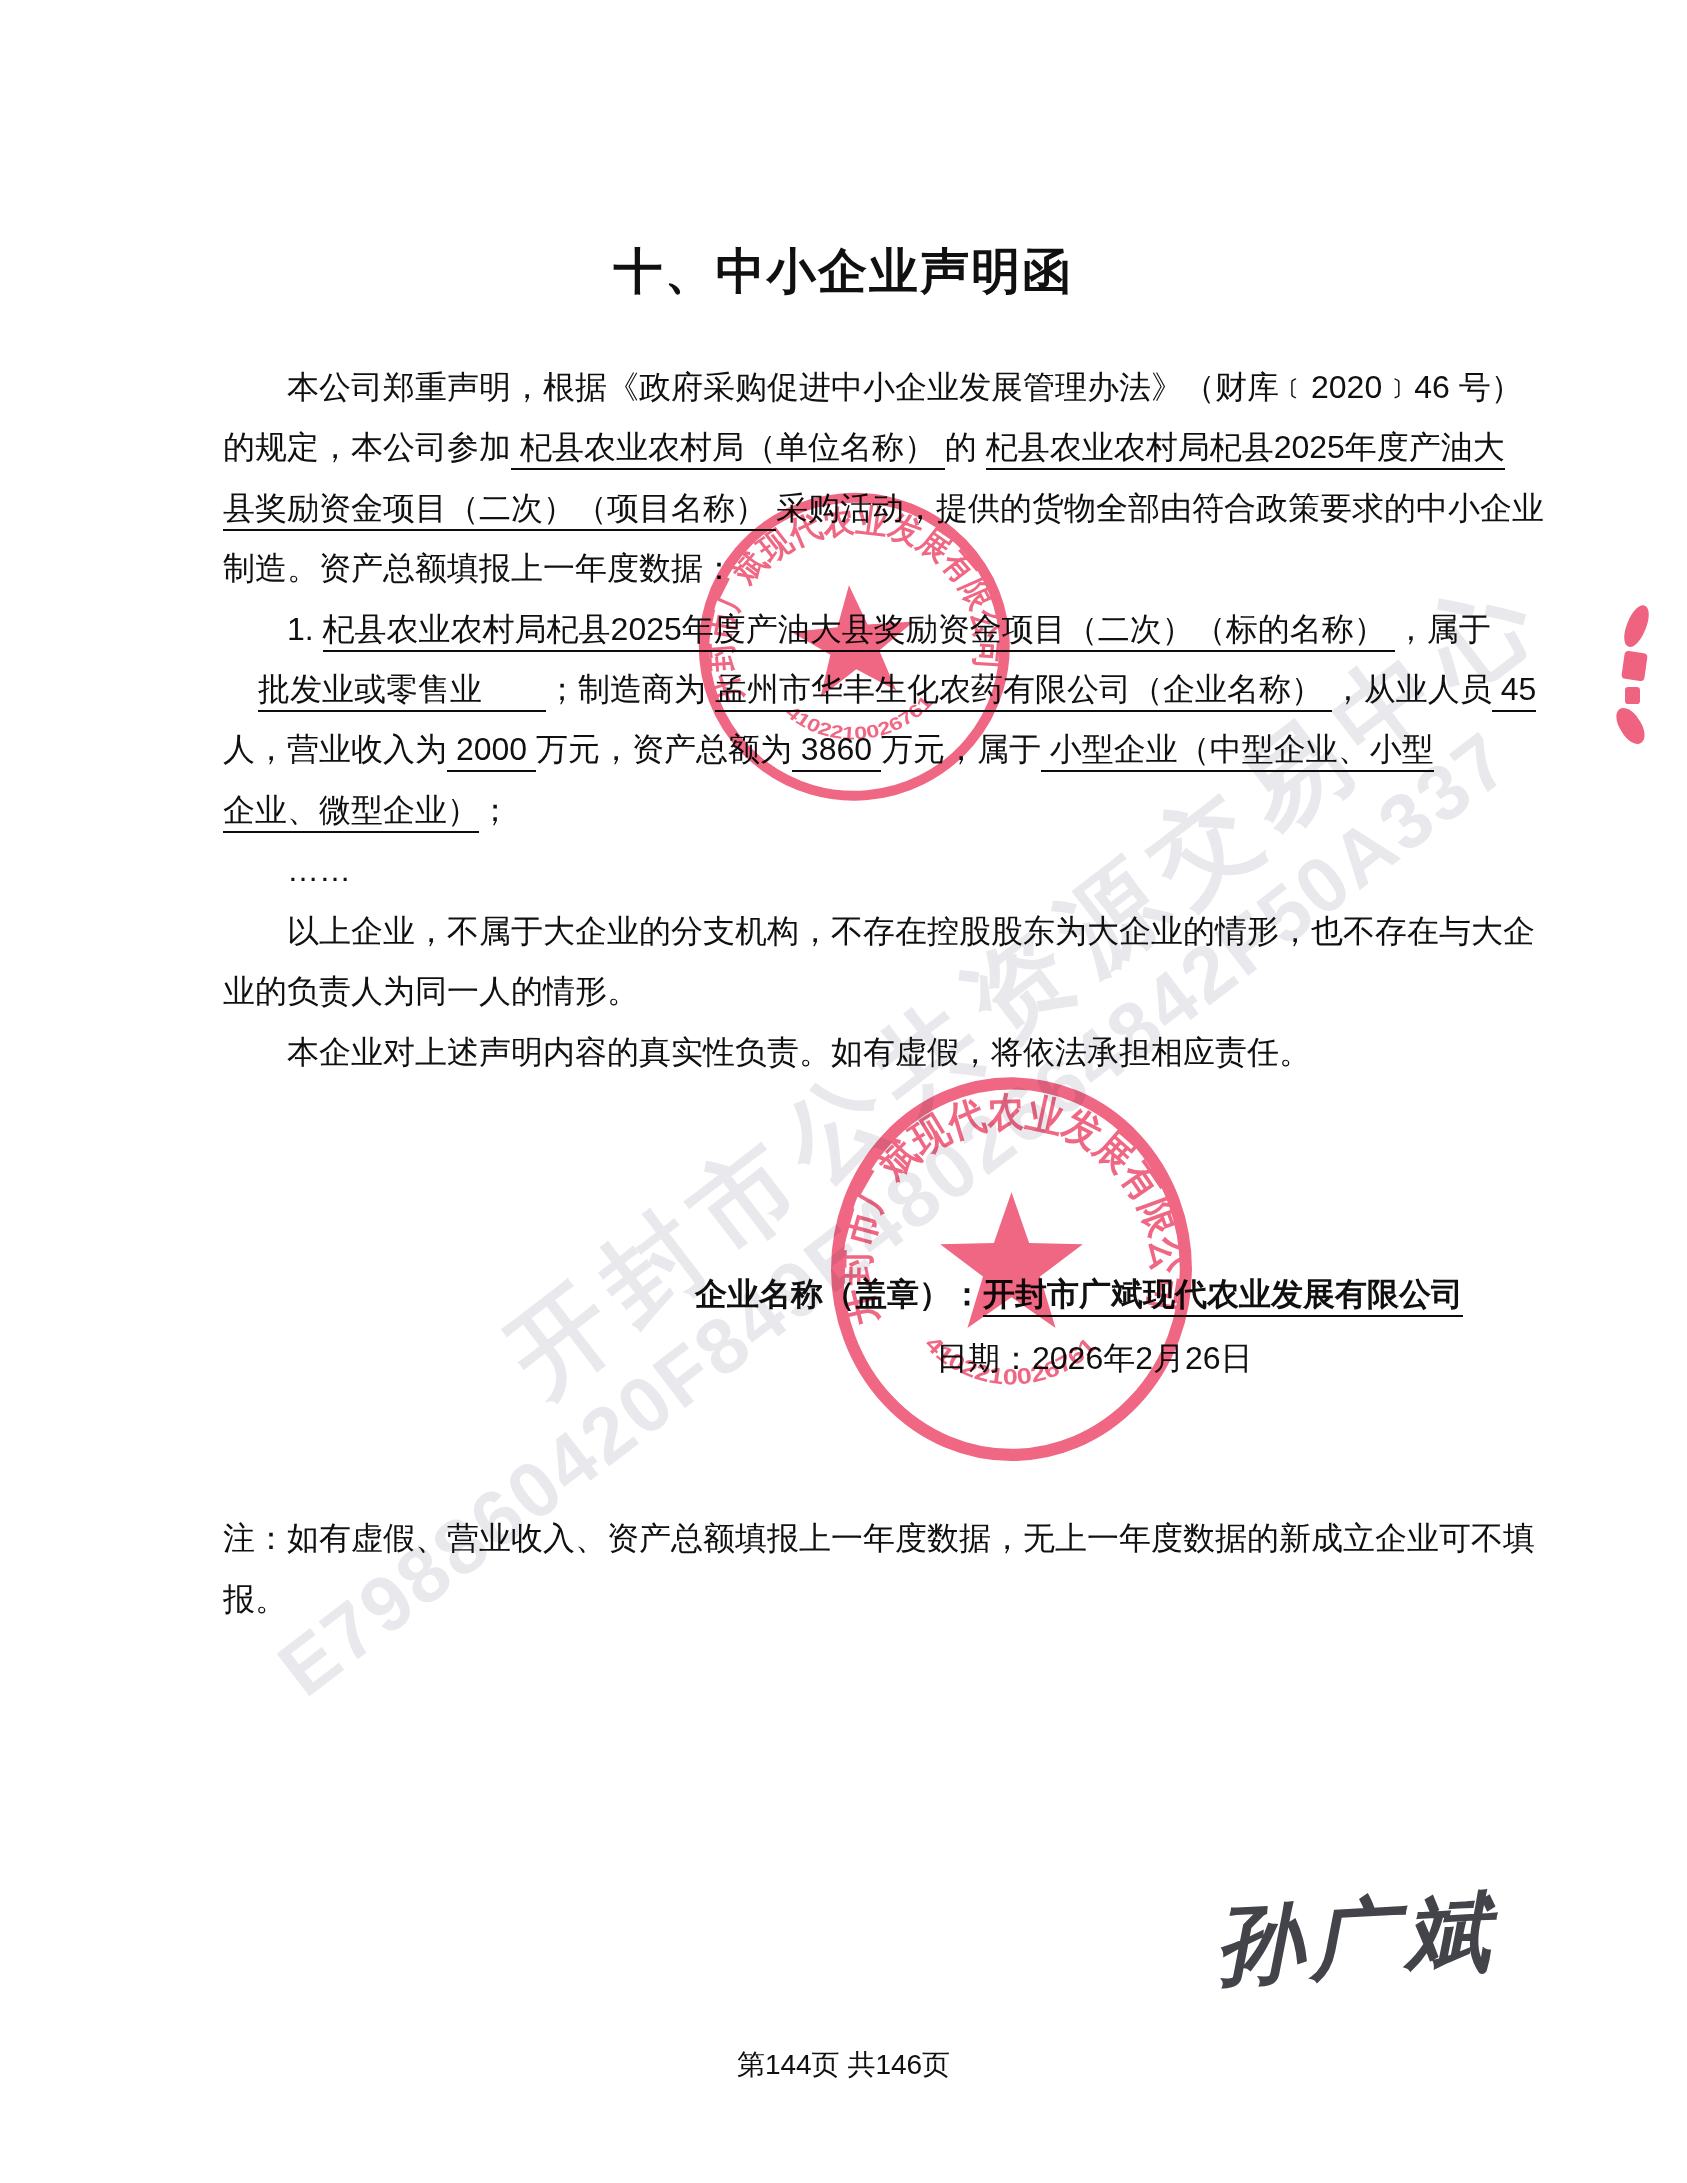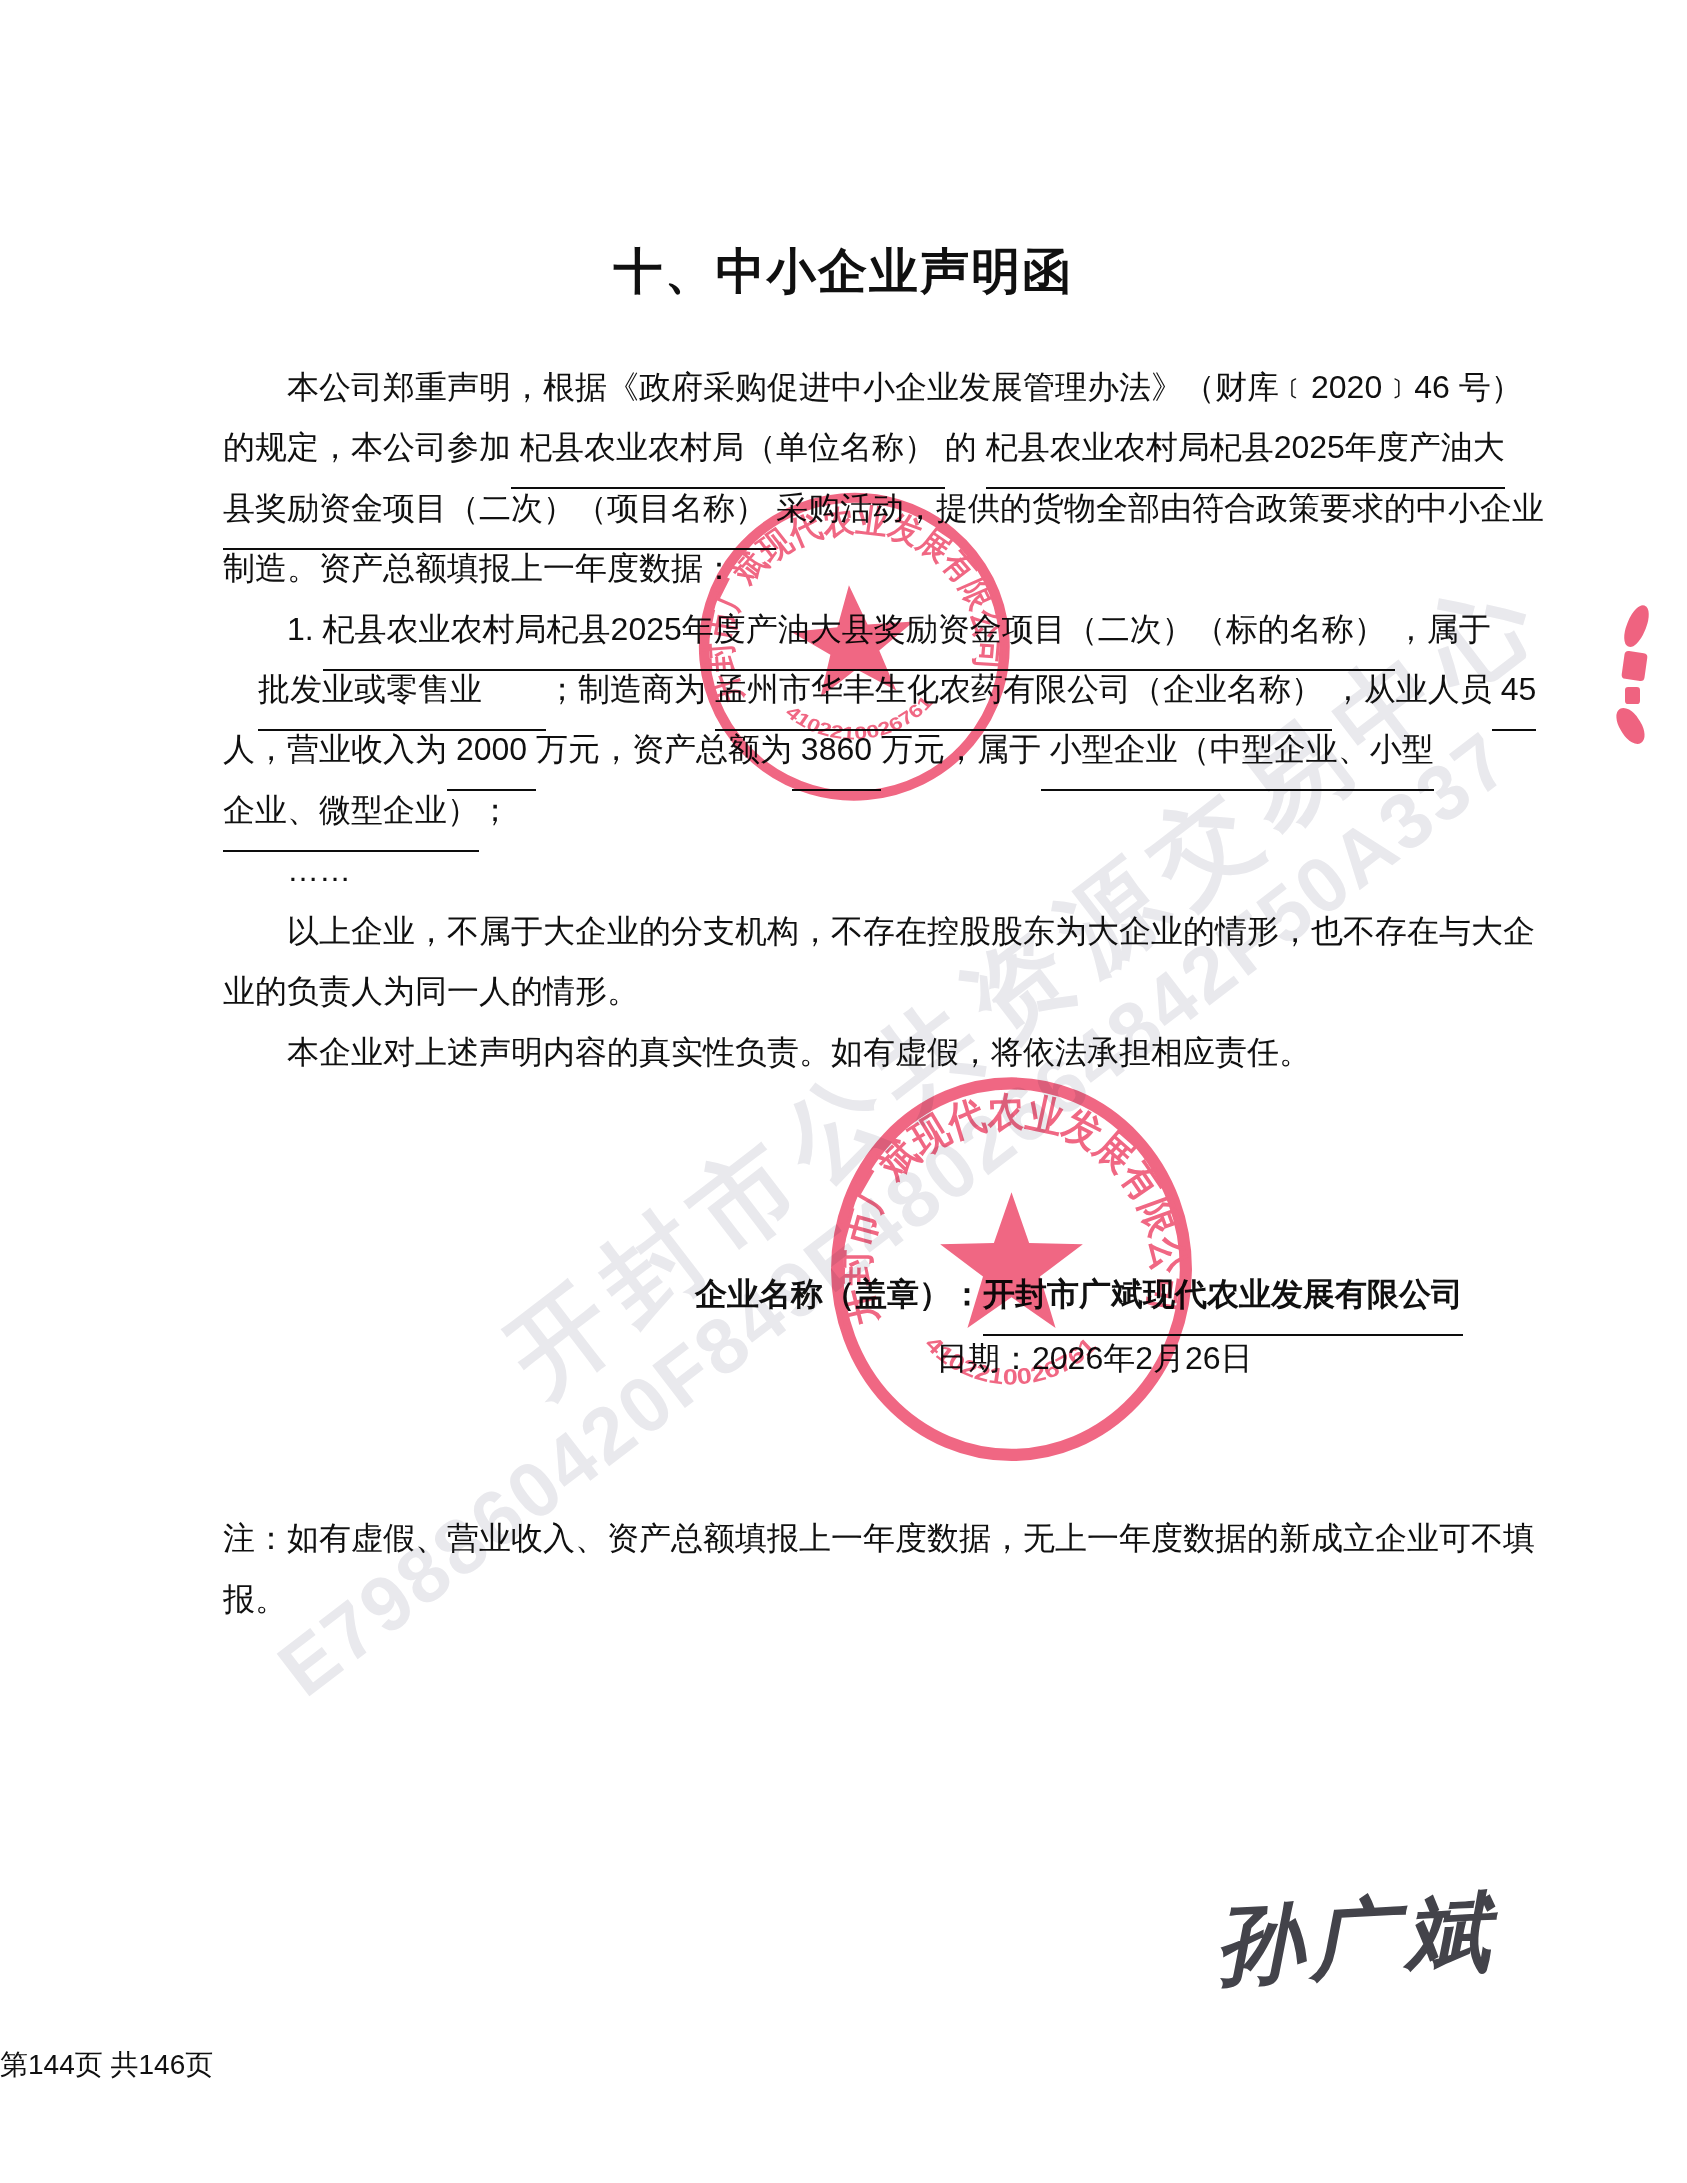--- a/index.html
+++ b/index.html
@@ -30,36 +30,36 @@
     position:absolute;left:0;right:0;top:239px;
     text-align:center;font-size:49px;font-weight:bold;
     letter-spacing:2.1px;
   }
   .bline{
     position:absolute;left:223px;width:1266px;
     font-size:32px;line-height:60px;height:60px;
     font-weight:500;white-space:nowrap;
   }
   .bline.ind{padding-left:64px;}
-  .u{border-bottom:2.1px solid #0d0d0d;padding-bottom:22px;}
+  .u{border-bottom:2.1px solid #0d0d0d;padding-bottom:3px;}
   .sigline{
     position:absolute;font-size:32px;line-height:59px;
     font-weight:500;white-space:nowrap;
   }
   .sign-company{left:695px;top:1265px;font-weight:bold;}
   .sign-date{left:936px;top:1329px;}
   .noteline{
     position:absolute;left:223px;width:1266px;
     font-size:32px;line-height:60px;font-weight:500;white-space:nowrap;
   }
   .note1{top:1508px;}
   .note2{top:1569px;}
   .footer{
     position:absolute;left:0;right:0;top:2046px;
-    font-size:28px;font-weight:500;
+    text-align:center;font-size:28px;font-weight:500;
   }
   
   .stamp{
     position:absolute;z-index:3;
     mix-blend-mode:multiply;opacity:.88;
     color:var(--seal,#ee5272);
   }
   .stamp svg{width:100%;height:100%;}
   .stamp1{left:693px;top:491px;width:323px;height:316px;transform:rotate(-5deg);}
   .stamp2{left:824px;top:1075px;width:375px;height:394px;}

